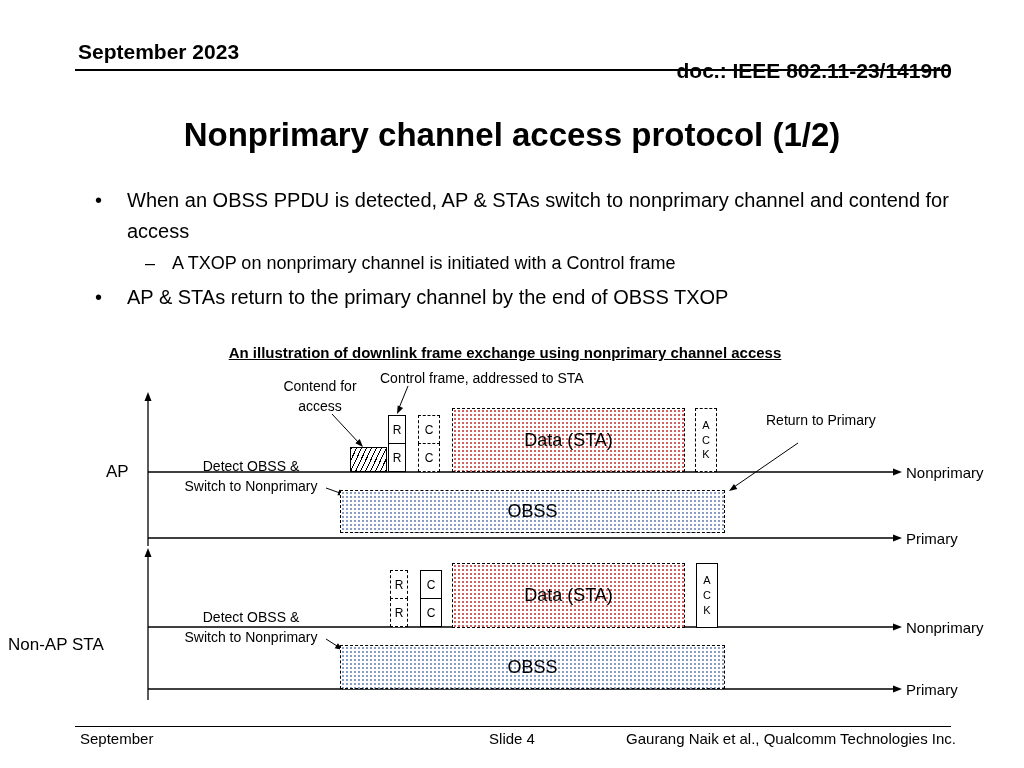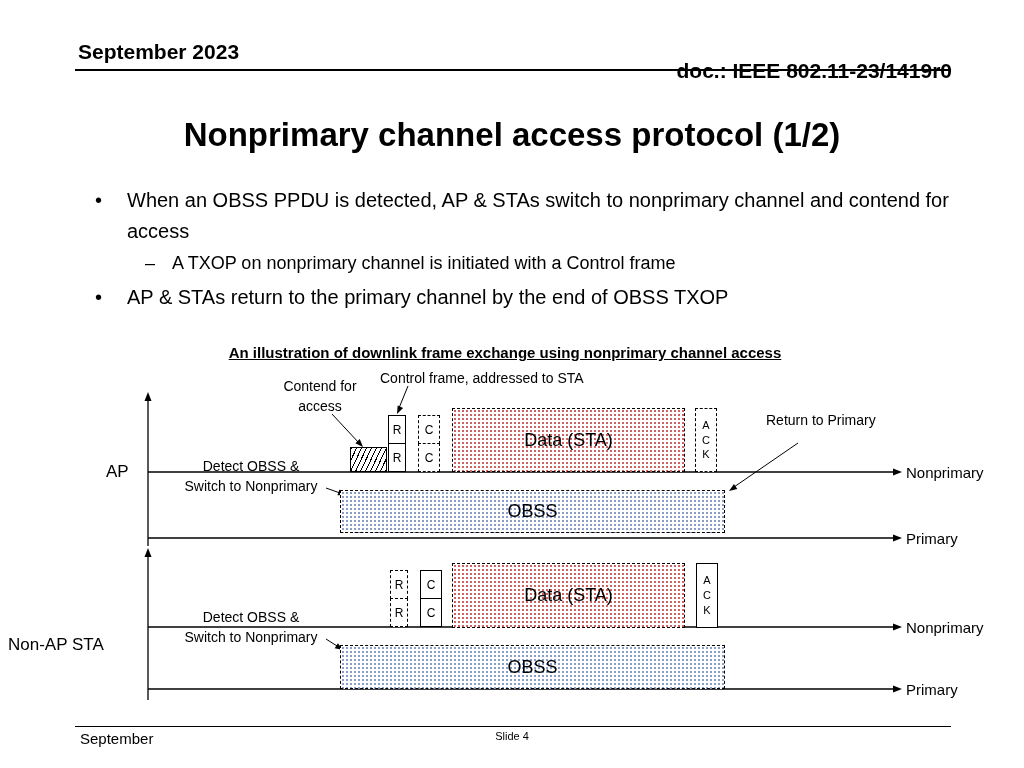--- a/index.html
+++ b/index.html
@@ -40,21 +40,21 @@
                background-size:4px 4px; background-color:#fff; }
   .hatchbox { position:absolute; border:1px solid #000;
               background-image:repeating-linear-gradient(115deg,#000 0,#000 1px,transparent 1px,transparent 4.5px); }
   .data-lbl { font-size:18px; }
   .ack { white-space:pre-line; text-align:center; font-size:11px; line-height:1.35; }
   svg line { stroke:#000; }
   svg polygon { fill:#000; stroke:none; }
   
   .ftr-line   { position:absolute; left:75px; top:726px; width:876px; border-top:1.5px solid #000; }
   .ftr-left   { position:absolute; left:80px;  top:730px; font-size:15px; }
-  .ftr-center { position:absolute; left:0; top:730px; width:100%; text-align:center; font-size:11px; }
+  .ftr-center { position:absolute; left:0; top:730px; width:100%; text-align:center; font-size:15px; }
   .ftr-right  { position:absolute; right:68px; top:730px; font-size:15px; }
 </style>
 </head>
 <body>
 
 <div class="slide">
 
   <div class="hdr-date">September 2023</div>
   <div class="hdr-doc">doc.: IEEE 802.11-23/1419r0</div>
   <div class="hdr-line"></div>
@@ -183,14 +183,15 @@
 
     <div class="box dashed blue-dots" style="left:340px; top:305px; width:385px; height:44px;">
       <span class="data-lbl">OBSS</span>
     </div>
 
   </div>
 
   <div class="ftr-line"></div>
   <div class="ftr-left">September</div>
   <div class="ftr-center">Slide 4</div>
+  <div class="ftr-right">Gaurang Naik et al., Qualcomm Technologies Inc.</div>
 
 </div>
 
 </body></html>

